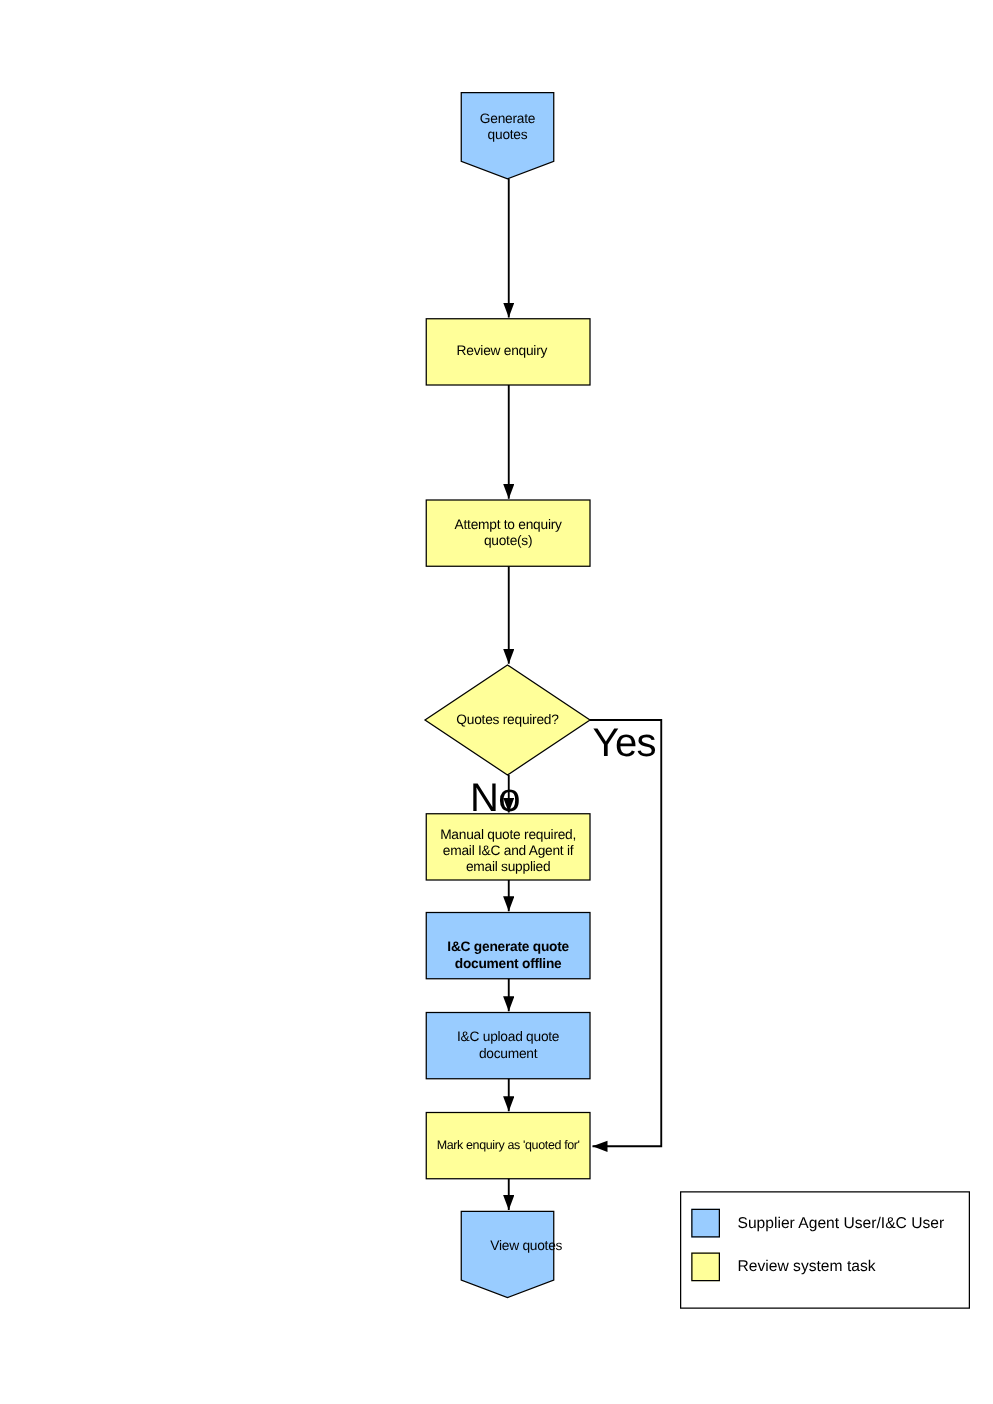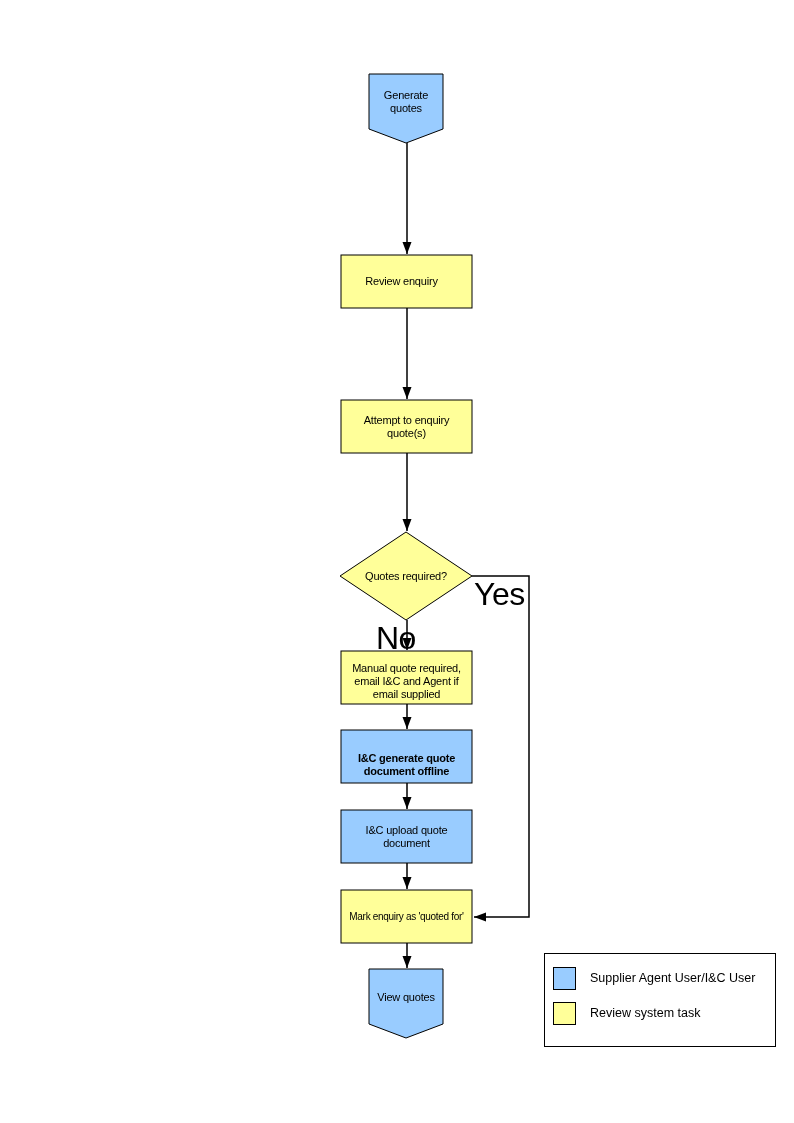--- a/index.html
+++ b/index.html
@@ -108,21 +108,21 @@
   </svg>
 
   <div class="node-label" style="left:369px; top:76px; width:74px; height:52px;">Generate quotes</div>
   <div class="node-label" style="left:341px; top:255px; width:121px; height:53px;">Review enquiry</div>
   <div class="node-label" style="left:349px; top:400px; width:115px; height:53px;">Attempt to enquiry quote(s)</div>
   <div class="node-label" style="left:352px; top:532px; width:108px; height:88px;">Quotes required?</div>
   <div class="node-label" style="left:344px; top:651px; width:125px; height:61px;">Manual quote required, email I&amp;C and Agent if email supplied</div>
   <div class="node-label" style="left:349px; top:730px; width:115px; height:70px;font-weight:bold;">I&amp;C generate quote document offline</div>
   <div class="node-label" style="left:354px; top:810px; width:105px; height:53px;">I&amp;C upload quote document</div>
   <div class="node-label tight" style="left:341px; top:890px; width:131px; height:53px;">Mark enquiry as 'quoted for'</div>
-  <div class="node-label" style="left:369px; top:971px; width:74px; height:52px;">View quotes</div>
+  <div class="node-label" style="left:369px; top:971px; width:74px; height:52px;padding-left:15px;">View quotes</div>
 
   <div class="branch-label" style="left:474px; top:578px;">Yes</div>
   <div class="branch-label" style="left:376px; top:622px;">No</div>
 
   <div class="legend">
     <div class="legend-row" style="top:13px;">
       <div class="legend-swatch" style="background-color: rgb(153, 204, 255);"></div>
       <div class="legend-label">Supplier Agent User/I&amp;C User</div>
     </div>
     <div class="legend-row" style="top:48px;">

